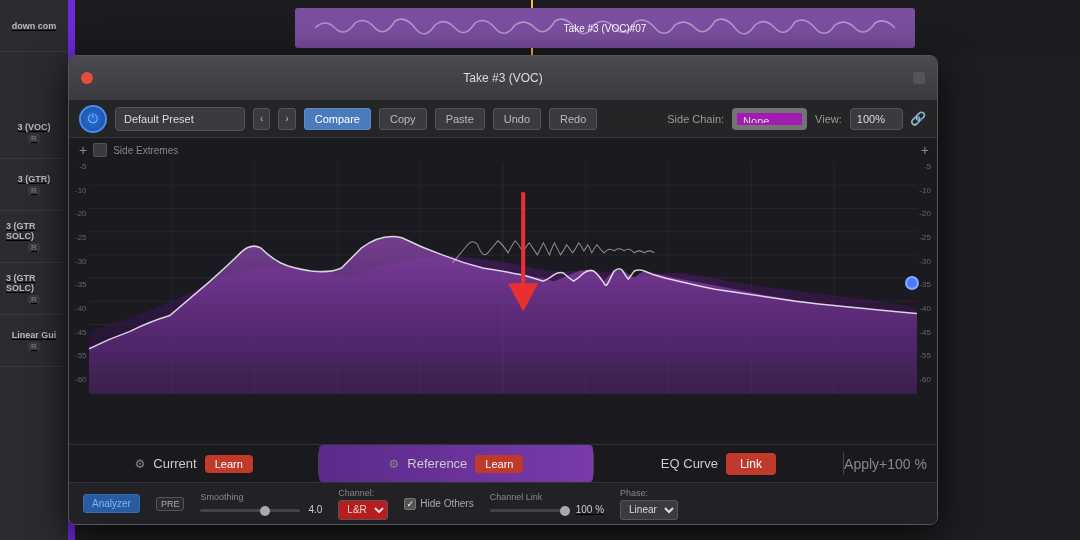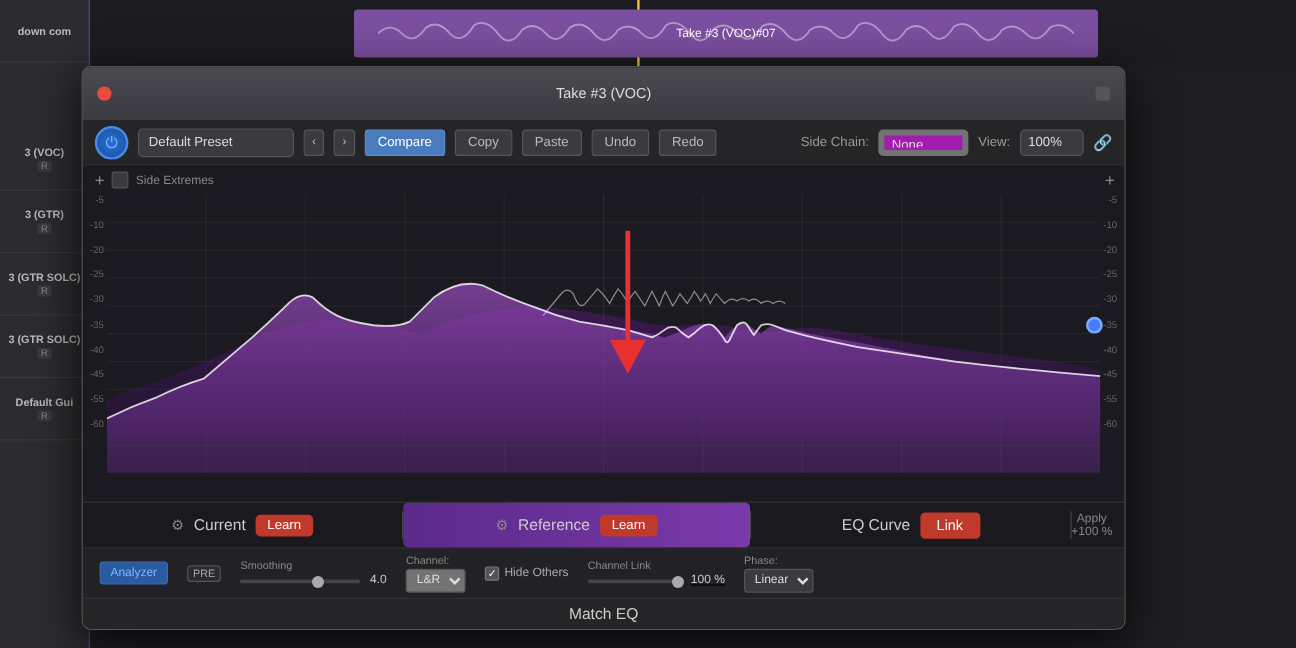--- a/index.html
+++ b/index.html
@@ -20,21 +20,22 @@
       height: 540px;
       background: #1e1e22;
     }
 
     .track-area {
       position: absolute;
       top: 0; left: 0;
       width: 75px;
       height: 540px;
       background: #2c2c30;
-      border-right: 1px solid #6d28d9;
+      border-right: 7px solid #6d28d9;
+      text-decoration: underline;
     }
 
     .track-row {
       height: 52px;
       border-bottom: 1px solid #3a3a3e;
       display: flex;
       align-items: center;
       padding: 4px 6px;
       font-size: 9px;
       color: #ccc;
@@ -418,23 +419,22 @@
       border-radius: 4px;
       color: #fff;
       font-size: 12px;
       padding: 4px 14px;
       cursor: pointer;
       font-weight: 500;
     }
 
     .apply-area {
       display: flex;
-      flex-direction: column;
-      align-items: center;
-      font-size: 10px;
+      flex-direction: row;
+      font-size: 14px;
       color: #888;
       margin-right: 10px;
     }
 
     
     .bottom-controls {
       height: 42px;
       background: #222226;
       display: flex;
       align-items: center;
@@ -493,21 +493,21 @@
       width: 10px;
       height: 10px;
       background: #aaa;
       border-radius: 50%;
       position: absolute;
       top: -3.5px;
       cursor: pointer;
     }
 
     .channel-select {
-      background: #737373;
+      background: #b91c1c;
       border: 1px solid #555;
       border-radius: 3px;
       color: #ddd;
       font-size: 10px;
       padding: 2px 4px;
       height: 20px;
     }
 
     .hide-others-group {
       display: flex;
@@ -594,21 +594,21 @@
   </div>
   <div class="track-row">
     <span class="track-name">3 (GTR SOLC)</span>
     <span class="track-r">R</span>
   </div>
   <div class="track-row">
     <span class="track-name">3 (GTR SOLC)</span>
     <span class="track-r">R</span>
   </div>
   <div class="track-row">
-    <span class="track-name">Default Gui</span>
+    <span class="track-name">Linear Gui</span>
     <span class="track-r">R</span>
   </div>
 </div>
 
 <div class="top-strip">
   <div class="playhead"></div>
   <div class="audio-clip-purple">
     <span>Take #3 (VOC)#07</span>
 
     <svg width="580" height="30" style="position:absolute;opacity:0.7;" viewBox="0 0 580 30">
@@ -805,17 +805,14 @@
     </div>
 
     <div class="ctrl-group">
       <span class="ctrl-label">Phase:</span>
       <select class="phase-select">
         <option>Linear</option>
       </select>
     </div>
   </div>
 
-  <div class="footer-label">
-    <span class="footer-text">Match EQ</span>
-  </div>
 
 </div>
 
 </body></html>

